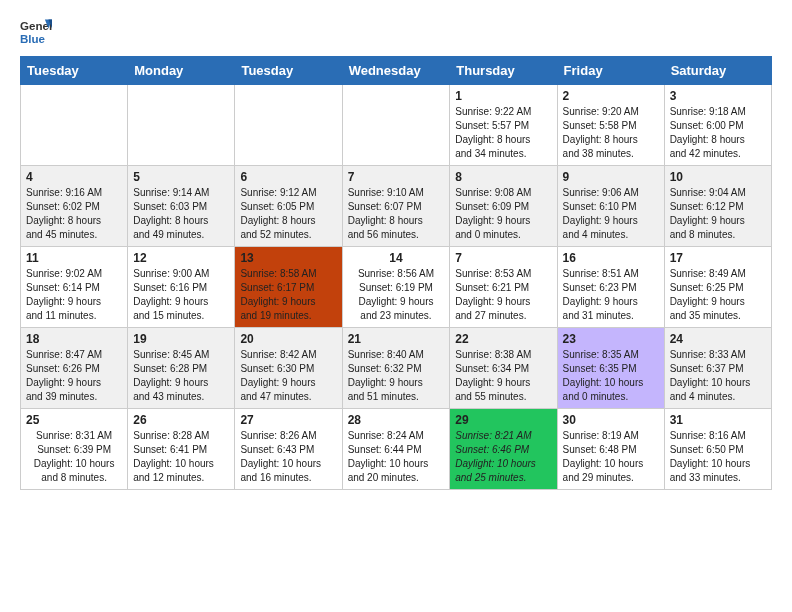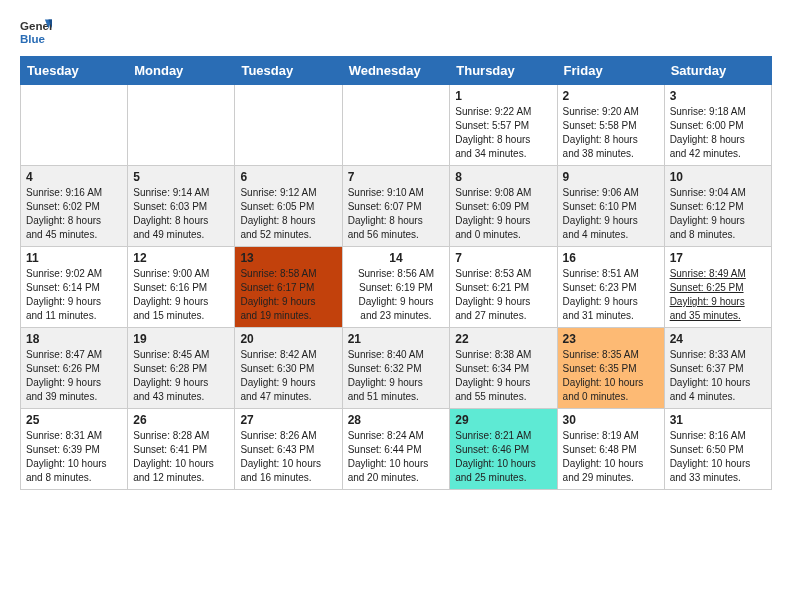--- a/index.html
+++ b/index.html
@@ -236,21 +236,21 @@
         </td>
         <td style="background: rgb(255, 255, 255);">
           <span class="day-number">16</span>
           <div class="day-info" style="white-space: pre-line;">Sunrise: 8:51 AM
 Sunset: 6:23 PM
 Daylight: 9 hours
 and 31 minutes.</div>
         </td>
         <td style="background: rgb(255, 255, 255);">
           <span class="day-number">17</span>
-          <div class="day-info" style="white-space: pre-line; text-decoration: underline;">Sunrise: 8:49 AM
+          <div class="day-info" style="white-space: pre-line;">Sunrise: 8:49 AM
 Sunset: 6:25 PM
 Daylight: 9 hours
 and 35 minutes.</div>
         </td>
       </tr>
       <tr>
         <td style="background: rgb(240, 240, 240);">
           <span class="day-number">18</span>
           <div class="day-info" style="white-space: pre-line;">Sunrise: 8:47 AM
 Sunset: 6:26 PM
@@ -278,39 +278,39 @@
 Daylight: 9 hours
 and 51 minutes.</div>
         </td>
         <td style="background: rgb(240, 240, 240);">
           <span class="day-number">22</span>
           <div class="day-info" style="white-space: pre-line;">Sunrise: 8:38 AM
 Sunset: 6:34 PM
 Daylight: 9 hours
 and 55 minutes.</div>
         </td>
-        <td style="background: #fdba74;">
+        <td style="background: #c4b5fd;">
           <span class="day-number">23</span>
           <div class="day-info" style="white-space: pre-line;">Sunrise: 8:35 AM
 Sunset: 6:35 PM
 Daylight: 10 hours
 and 0 minutes.</div>
         </td>
         <td style="background: rgb(240, 240, 240);">
           <span class="day-number">24</span>
           <div class="day-info" style="white-space: pre-line;">Sunrise: 8:33 AM
 Sunset: 6:37 PM
 Daylight: 10 hours
 and 4 minutes.</div>
         </td>
       </tr>
       <tr>
         <td style="background: rgb(255, 255, 255);">
           <span class="day-number">25</span>
-          <div class="day-info" style="white-space: pre-line;">Sunrise: 8:31 AM
+          <div class="day-info" style="white-space: pre-line; text-align: center;">Sunrise: 8:31 AM
 Sunset: 6:39 PM
 Daylight: 10 hours
 and 8 minutes.</div>
         </td>
         <td style="background: rgb(255, 255, 255);">
           <span class="day-number">26</span>
           <div class="day-info" style="white-space: pre-line;">Sunrise: 8:28 AM
 Sunset: 6:41 PM
 Daylight: 10 hours
 and 12 minutes.</div>
@@ -322,23 +322,23 @@
 Daylight: 10 hours
 and 16 minutes.</div>
         </td>
         <td style="background: rgb(255, 255, 255);">
           <span class="day-number">28</span>
           <div class="day-info" style="white-space: pre-line;">Sunrise: 8:24 AM
 Sunset: 6:44 PM
 Daylight: 10 hours
 and 20 minutes.</div>
         </td>
-        <td style="background: #5eead4;">
+        <td style="background: #22c55e;">
           <span class="day-number">29</span>
-          <div class="day-info" style="white-space: pre-line;">Sunrise: 8:21 AM
+          <div class="day-info" style="white-space: pre-line; font-style: italic;">Sunrise: 8:21 AM
 Sunset: 6:46 PM
 Daylight: 10 hours
 and 25 minutes.</div>
         </td>
         <td style="background: rgb(255, 255, 255);">
           <span class="day-number">30</span>
           <div class="day-info" style="white-space: pre-line;">Sunrise: 8:19 AM
 Sunset: 6:48 PM
 Daylight: 10 hours
 and 29 minutes.</div>

